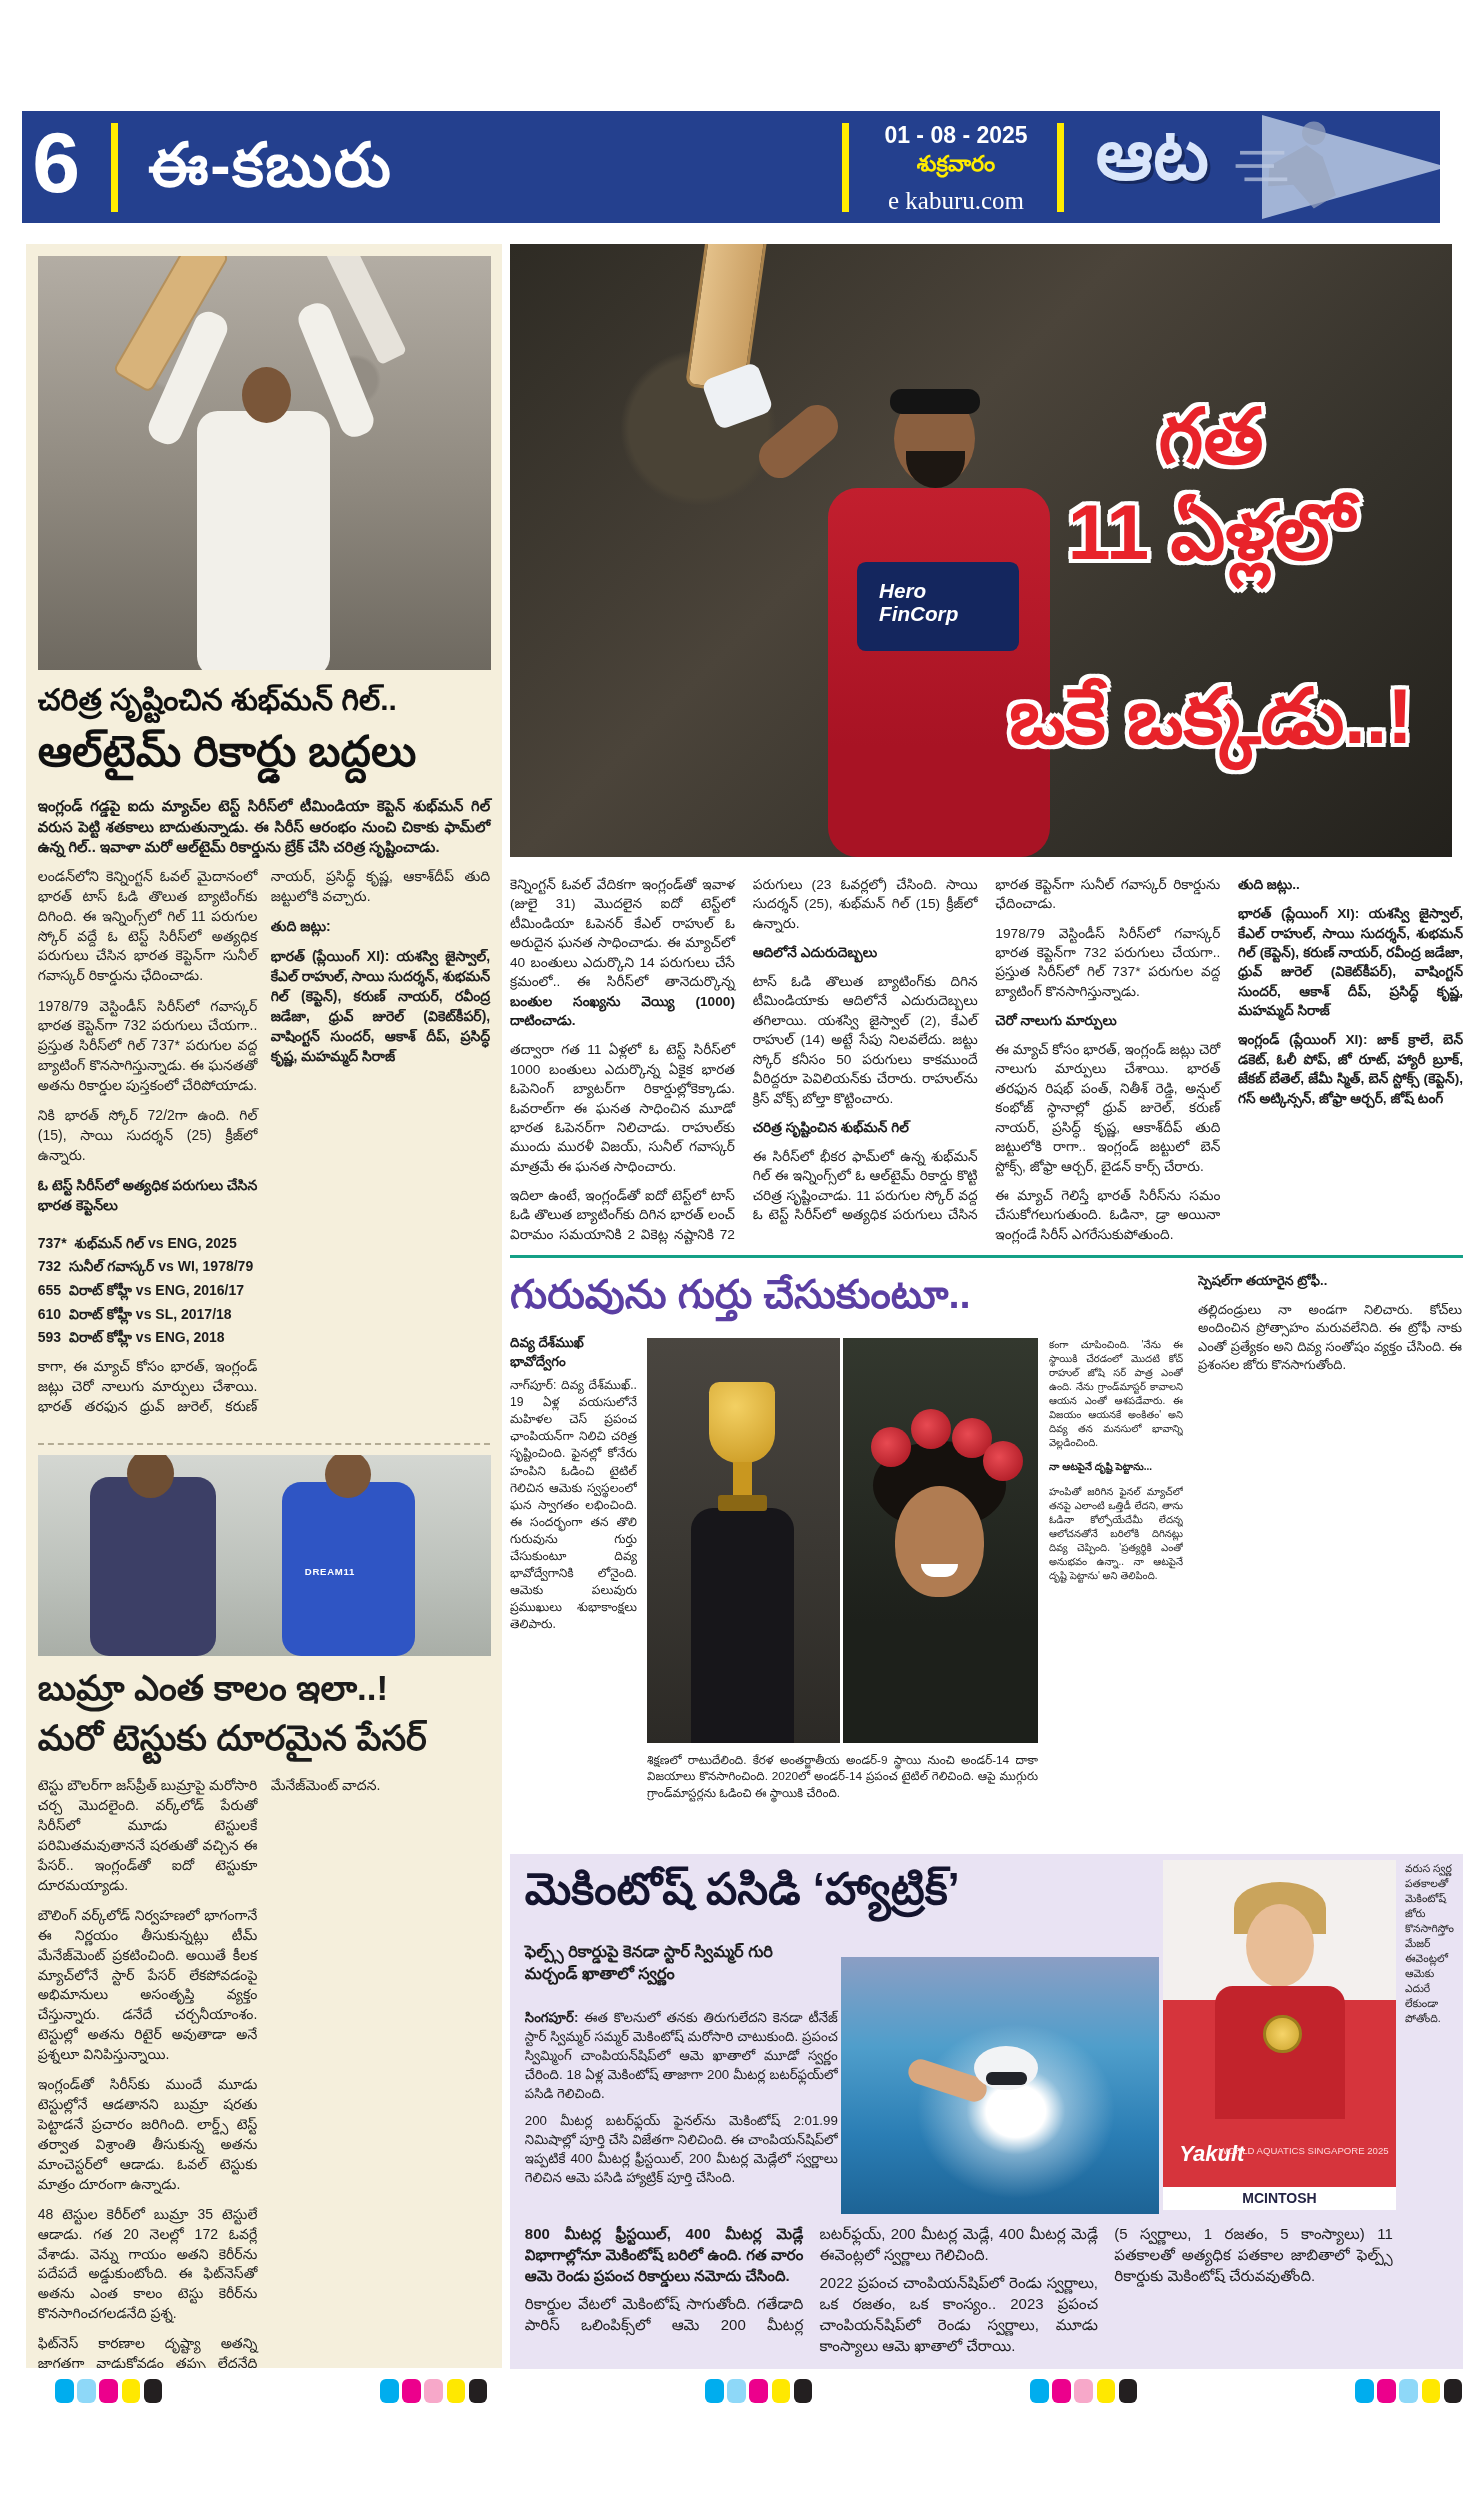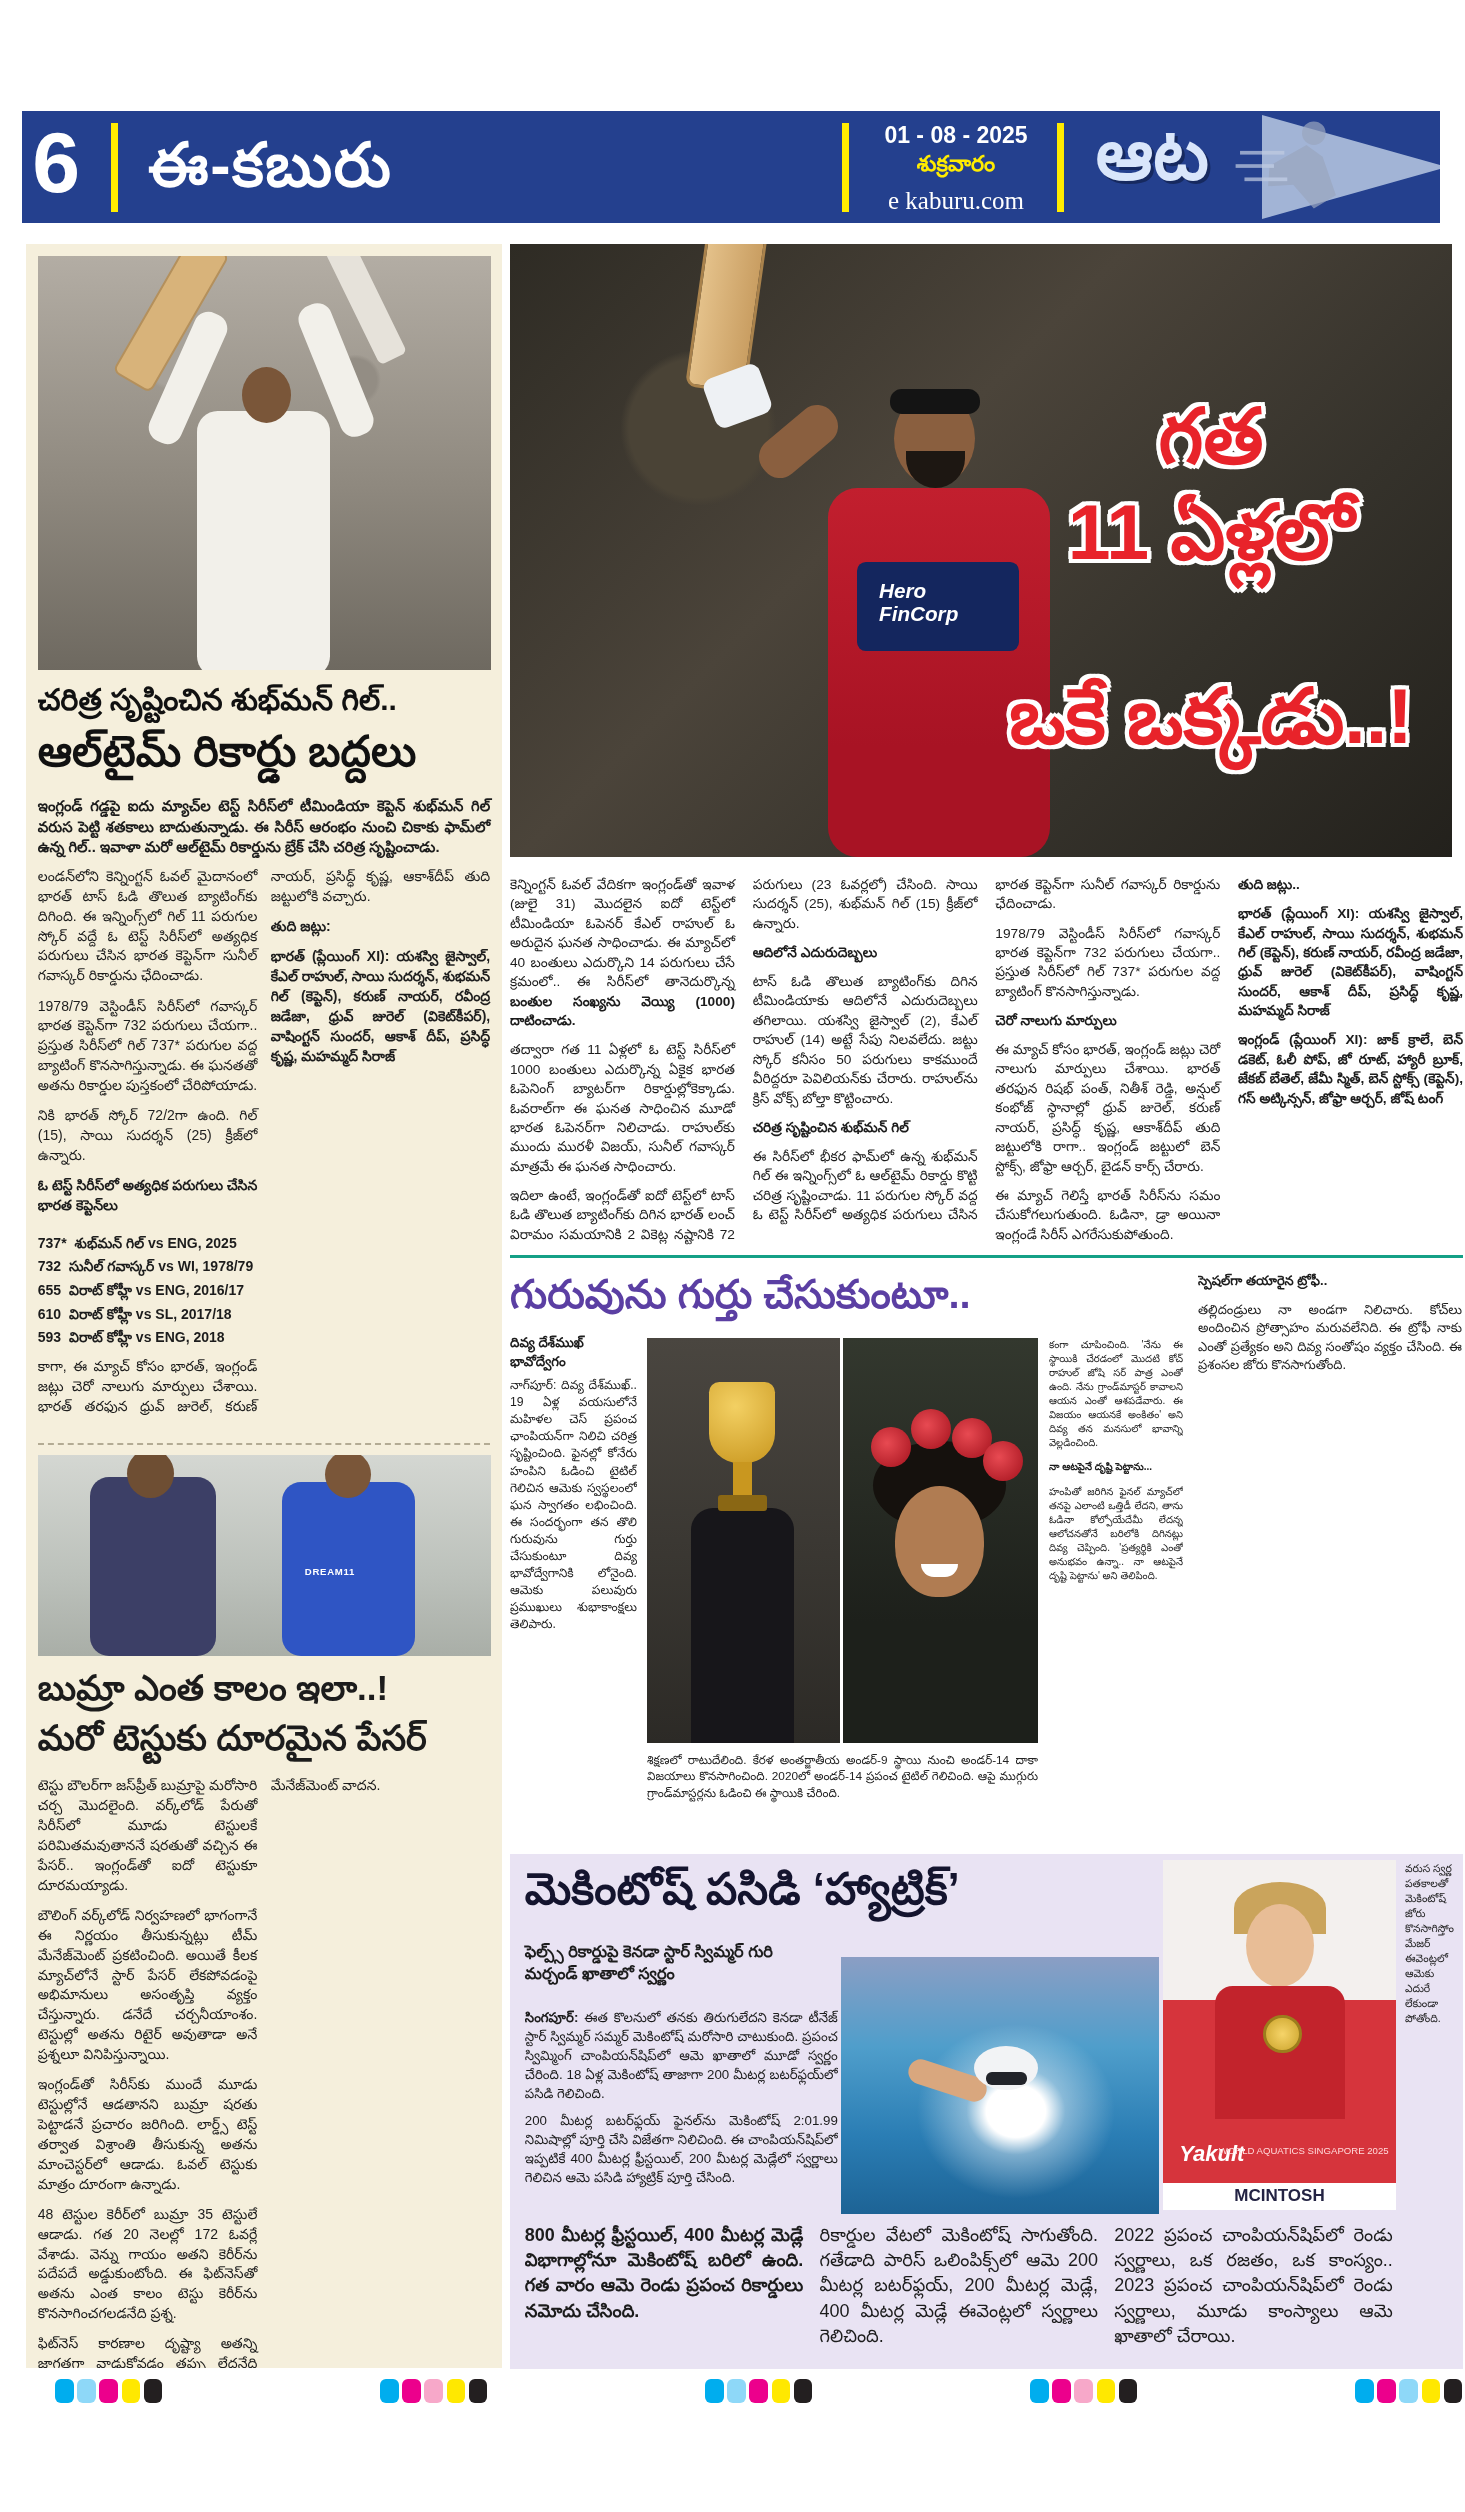--- a/index.html
+++ b/index.html
@@ -112,25 +112,25 @@
       linear-gradient(180deg,#8b9ec4 0%,#4f9ecb 35%,#2a7db4 70%,#1d6395 100%);}
   .mc-cap{position:absolute;left:133px;top:89px;width:64px;height:44px;background:#f2f3f5;border-radius:50%;}
   .mc-goggle{position:absolute;left:145px;top:115px;width:41px;height:13.3px;background:#22242a;border-radius:5.9px;}
   .mc-arm2{position:absolute;left:66px;top:111px;width:81px;height:25px;background:#d9a77e;border-radius:13.3px;transform:rotate(18deg);}
   .mc-port{position:absolute;left:653px;top:5.9px;width:233px;height:350px;background:linear-gradient(180deg,#f3f0ee 0 40%,#d6343c 40% 100%);}
   .mc-port-face{position:absolute;left:83px;top:44px;width:68px;height:83px;background:#e8bd96;border-radius:50%;}
   .mc-port-hair{position:absolute;left:71px;top:22px;width:92px;height:52px;background:#caa45c;border-radius:50% 50% 0 0;}
   .mc-port-jkt{position:absolute;left:52px;top:126px;width:130px;height:133px;background:#c2232c;border-radius:17.7px 17.7px 0 0;}
   .mc-medal{position:absolute;left:100px;top:155px;width:32.5px;height:32.5px;background:radial-gradient(circle,#f6d469,#caa22a);border-radius:50%;border:3px solid #9c7d1d;}
   .mc-yakult{position:absolute;left:16.2px;top:281px;color:#ffffff;font-weight:bold;font-style:italic;font-size:22px;}
-  .mc-nameplate{position:absolute;left:0;bottom:0;width:100%;background:#ffffff;color:#232343;font-weight:bold;font-size:17px;text-align:center;padding:3.7px 0;}
+  .mc-nameplate{position:absolute;left:0;bottom:0;width:100%;background:#ffffff;color:#232343;font-weight:bold;font-size:14px;text-align:center;padding:3.7px 0;}
   .mc-event{position:absolute;right:7.4px;top:285px;color:#ffd9da;font-size:9.6px;text-align:right;line-height:1.3;}
   .mc-side{position:absolute;left:895px;top:7.4px;width:49px;height:496px;font-size:10.7px;line-height:1.4;overflow:hidden;}
   .mc-bottom{position:absolute;left:14.8px;top:369px;width:868px;height:134px;column-count:3;column-gap:16.2px;column-fill:auto;
-     font-size:18px;line-height:1.4;overflow:hidden;}
+     font-size:15px;line-height:1.4;overflow:hidden;}
   .mc-bottom p{margin:0 0 7.4px 0;text-align:justify;}
 
   
   .marks{position:absolute;top:2379px;left:0;width:1466px;height:29.5px;}
   .mark-group{position:absolute;top:0;display:flex;gap:3.7px;}
   .chip{width:18.5px;height:24.4px;border-radius:5.9px;}
 </style>
 </head>
 <body>
 

